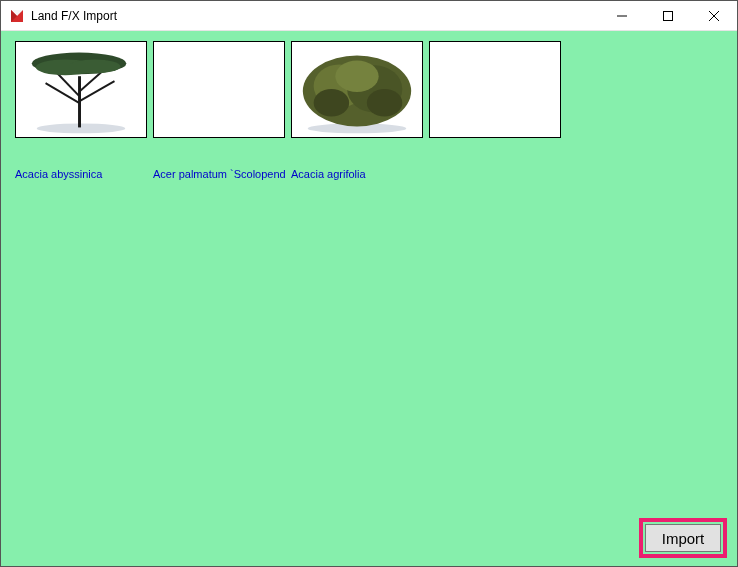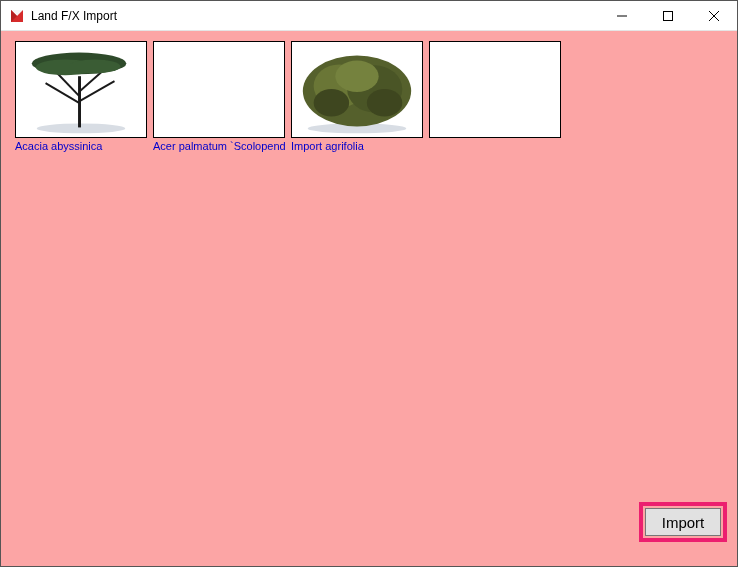--- a/index.html
+++ b/index.html
@@ -6,21 +6,21 @@
   body {
     margin: 0;
     font-family: "Segoe UI", Tahoma, sans-serif;
     font-size: 12px;
     background: #fff;
   }
   .window {
     width: 738px;
     height: 567px;
     border: 1px solid #555;
-    background: #fca5a5;
+    background: #86efac;
     display: flex;
     flex-direction: column;
     position: relative;
   }
   .titlebar {
     height: 30px;
     display: flex;
     align-items: center;
     background: #fff;
     border-bottom: 1px solid #e5e5e5;
@@ -51,20 +51,21 @@
     padding: 10px 14px 10px 14px;
   }
   .grid {
     display: flex;
     gap: 6px;
   }
   .cell {
     width: 132px;
     display: flex;
     flex-direction: column;
+    gap: 28px;
   }
   .thumb {
     width: 132px;
     height: 97px;
     border: 1px solid #000;
     background: #fff;
     display: flex;
     align-items: center;
     justify-content: center;
     overflow: hidden;
@@ -73,21 +74,21 @@
     color: #0000cc;
     font-size: 11px;
     margin-top: 2px;
     white-space: nowrap;
     overflow: hidden;
     max-width: 132px;
   }
   .footer {
     position: absolute;
     right: 10px;
-    bottom: 24px;
+    bottom: 8px;
   }
   .highlight-box {
     border: 4px solid #ec1f6f;
     padding: 2px;
     display: inline-block;
   }
   .import-btn {
     width: 76px;
     height: 28px;
     background: #e1e1e1;
@@ -164,21 +165,21 @@
 
             <ellipse cx="66" cy="88" rx="50" ry="5" fill="#d8dde4"></ellipse>
             <ellipse cx="66" cy="50" rx="55" ry="36" fill="#55602c"></ellipse>
             <ellipse cx="48" cy="45" rx="26" ry="22" fill="#6a7636"></ellipse>
             <ellipse cx="84" cy="48" rx="28" ry="24" fill="#4a5526"></ellipse>
             <ellipse cx="66" cy="35" rx="22" ry="16" fill="#75823e"></ellipse>
             <ellipse cx="40" cy="62" rx="18" ry="14" fill="#3e461f"></ellipse>
             <ellipse cx="94" cy="62" rx="18" ry="14" fill="#3e461f"></ellipse>
           </svg>
         </div>
-        <div class="label">Import agrifolia</div>
+        <div class="label">Acacia agrifolia</div>
       </div>
 
       <div class="cell">
         <div class="thumb"></div>
         <div class="label"></div>
       </div>
 
     </div>
 
     <div class="footer">

